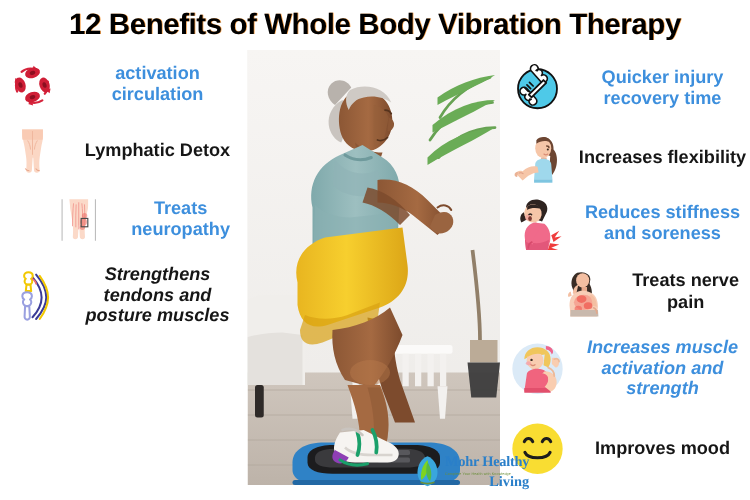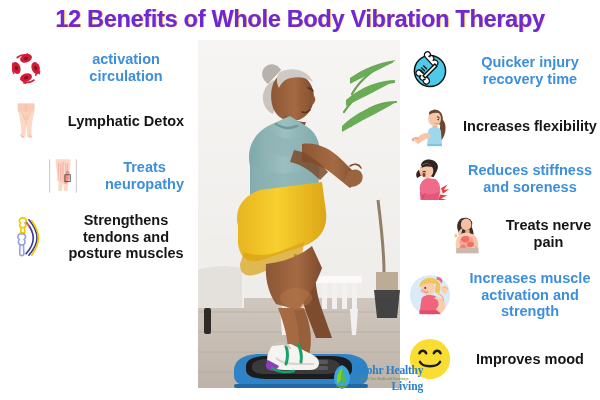--- a/index.html
+++ b/index.html
@@ -9,21 +9,21 @@
     font-family:"Liberation Sans", sans-serif;
   }
   .page{position:relative;width:600px;height:400px;}
 
   
   .title{
     position:absolute;left:0;top:6px;width:600px;
     text-align:center;
     font-size:23.5px;font-weight:700;
     letter-spacing:-0.3px;
-    color:#6d28d9;
+    color:#000000;
     text-shadow:0.6px 0 0 #f9a24a;
     white-space:nowrap;
   }
 
   
   .col{position:absolute;top:42px;width:196px;height:356px;
        display:flex;flex-direction:column;}
   .col-left{left:0;}
   .col-right{left:404px;}
 
@@ -44,21 +44,21 @@
     padding:0 2px;
   }
   .label.blue{color:#3d8fdd;}
   .label.dark{color:#161616;}
 
   
   .r1{height:58px;}
   .r2{height:52px;}
   .r3{height:54px;}
   .r4{height:56px;margin-left:37px;}
-  .r5{height:66px;}
+  .r5{height:66px;font-style:italic;}
   .r6{height:62px;}
 
   
   .photo{
     position:absolute;left:198px;top:40px;width:202px;height:348px;
     overflow:hidden;background:#f2efec;
   }
   .photo svg{display:block;width:202px;height:348px;}
 
   

